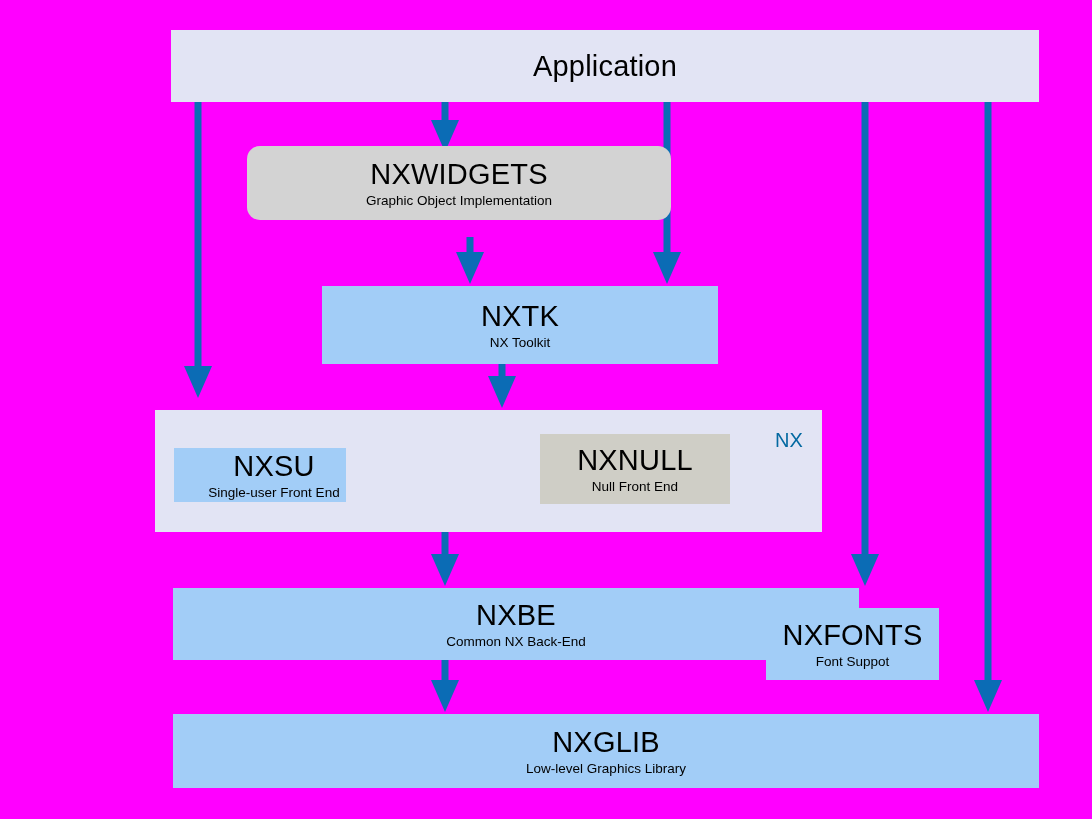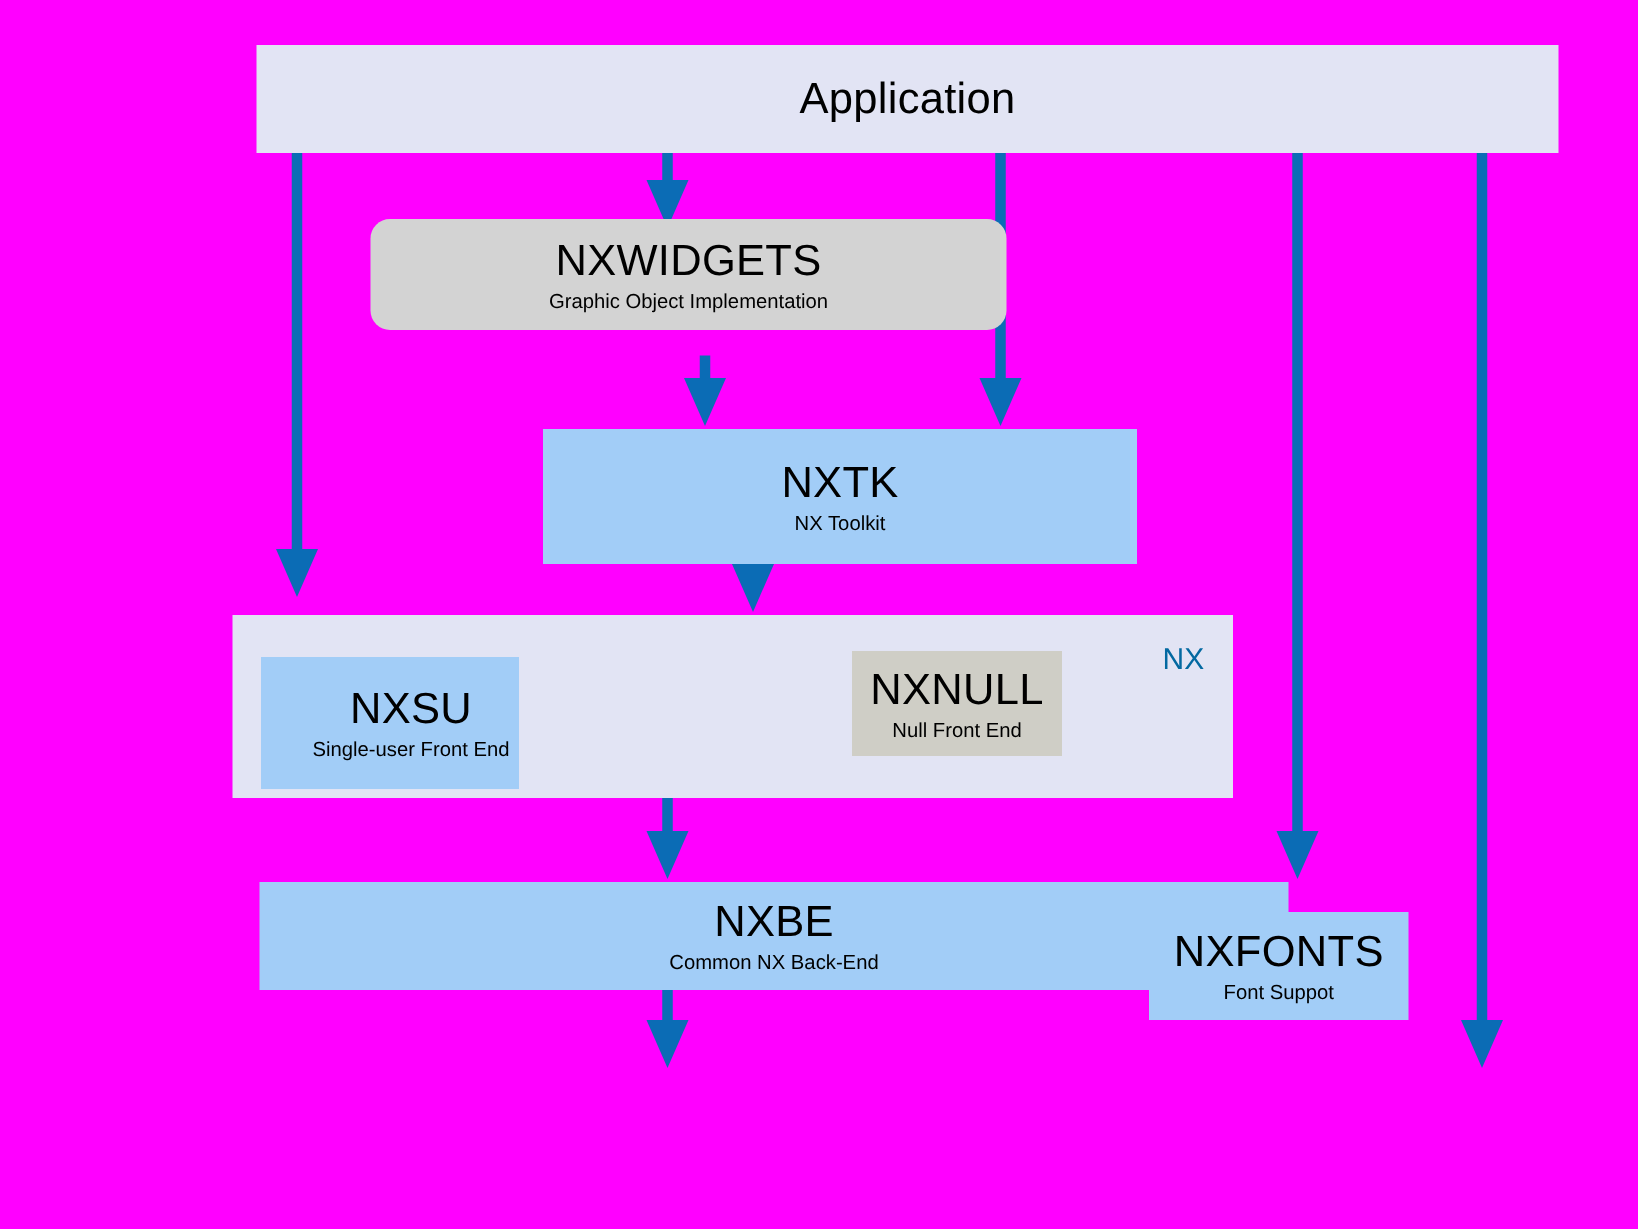--- a/index.html
+++ b/index.html
@@ -132,44 +132,48 @@
 
   <div class="box pal-lavender single" style="left:171px; top:30px; width:868px; height:72px;">
     <div class="title">Application</div>
   </div>
 
   <div class="box pal-gray" style="left:247px; top:146px; width:424px; height:74px;border-radius:13px;">
     <div class="title">NXWIDGETS</div>
     <div class="subtitle">Graphic Object Implementation</div>
   </div>
 
-  <div class="box pal-blue" style="left:322px; top:286px; width:396px; height:90px;margin-left:40px;">
+  <div class="box pal-blue" style="left:322px; top:286px; width:396px; height:78px;">
     <div class="title">NXTK</div>
     <div class="subtitle">NX Toolkit</div>
   </div>
 
   <div class="box pal-lavender" style="left:155px; top:410px; width:667px; height:122px; display:block;">
     <span class="group-label" style="left:620px; top:19px;">NX</span>
   </div>
 
-  <div class="box pal-blue" style="left:174px; top:438px; width:172px; height:88px;padding-left:28px;">
+  <div class="box pal-blue" style="left:174px; top:448px; width:172px; height:54px;padding-left:28px;">
     <div class="title">NXSU</div>
     <div class="subtitle">Single-user Front End</div>
   </div>
 
 
-  <div class="box pal-darkgray" style="left:568px; top:434px; width:140px; height:70px;">
+  <div class="box pal-darkgray" style="left:540px; top:434px; width:190px; height:70px;">
     <div class="title">NXNULL</div>
     <div class="subtitle">Null Front End</div>
   </div>
 
   <div class="box pal-blue" style="left:173px; top:588px; width:686px; height:72px;">
     <div class="title">NXBE</div>
     <div class="subtitle">Common NX Back-End</div>
   </div>
 
   <div class="box pal-blue" style="left:766px; top:588px; width:173px; height:72px;margin-top:20px;">
     <div class="title">NXFONTS</div>
     <div class="subtitle">Font Suppot</div>
   </div>
 
+  <div class="box pal-blue" style="left:173px; top:714px; width:866px; height:74px;">
+    <div class="title">NXGLIB</div>
+    <div class="subtitle">Low-level Graphics Library</div>
+  </div>
 
 </div>
 
 </body></html>

